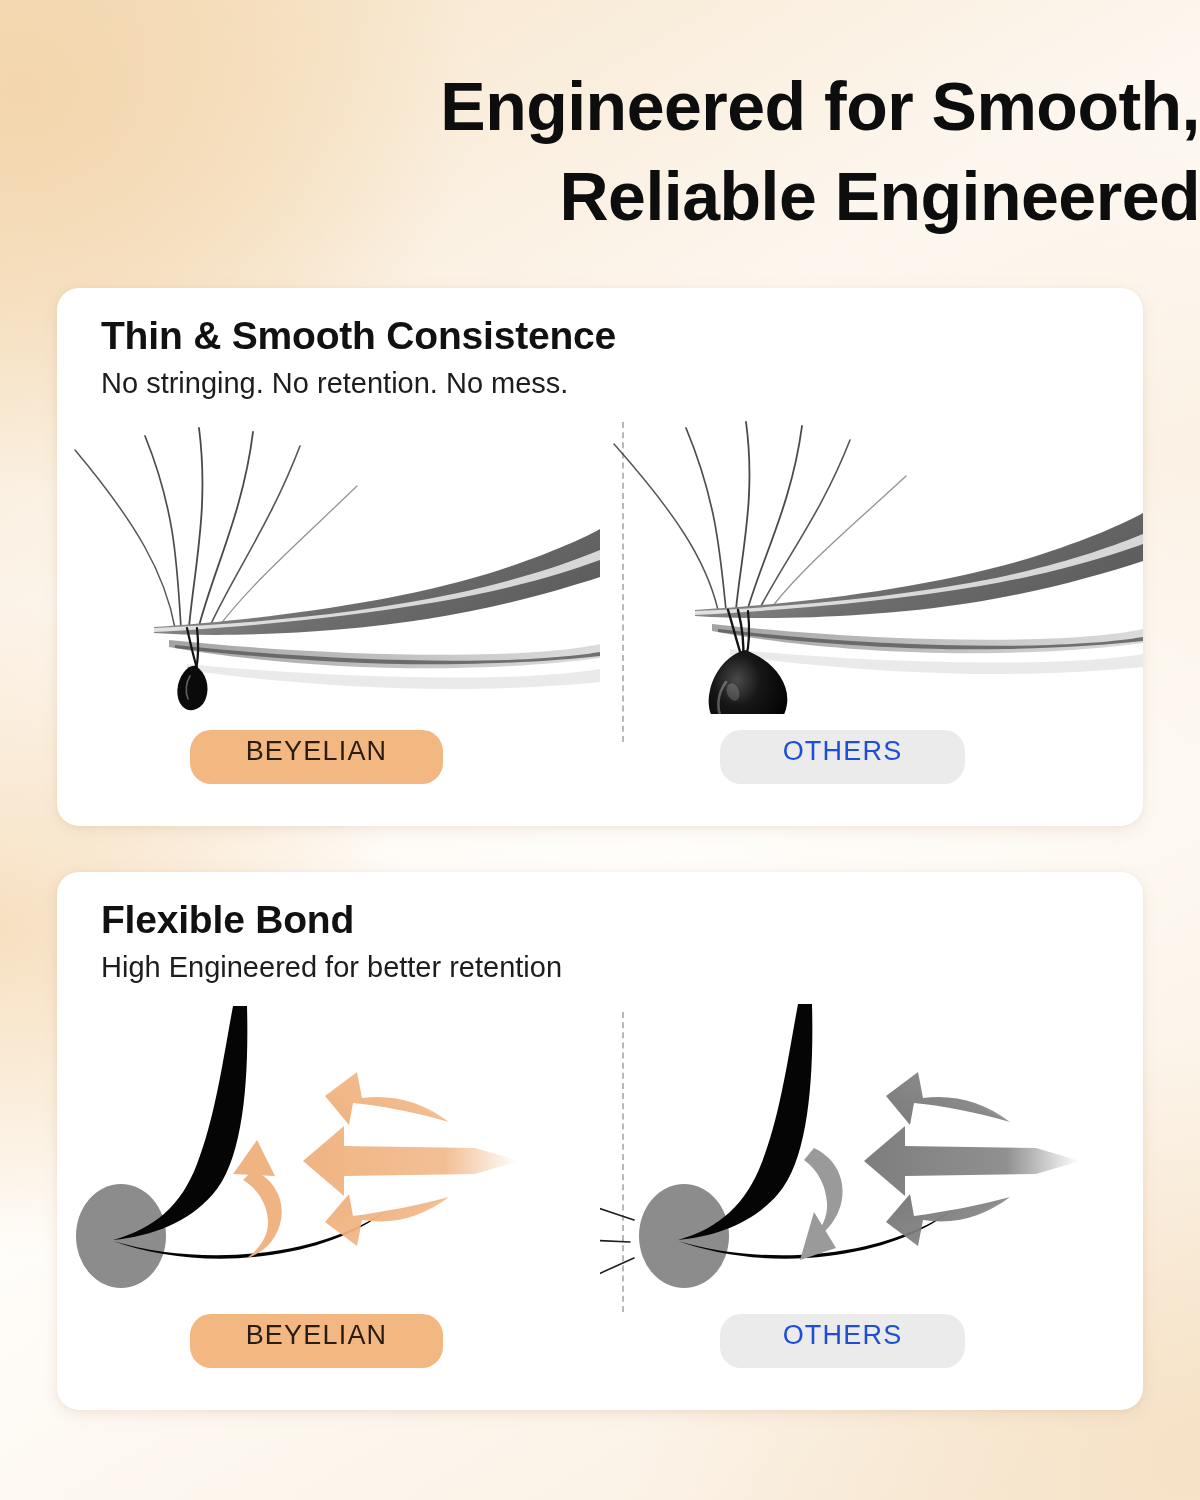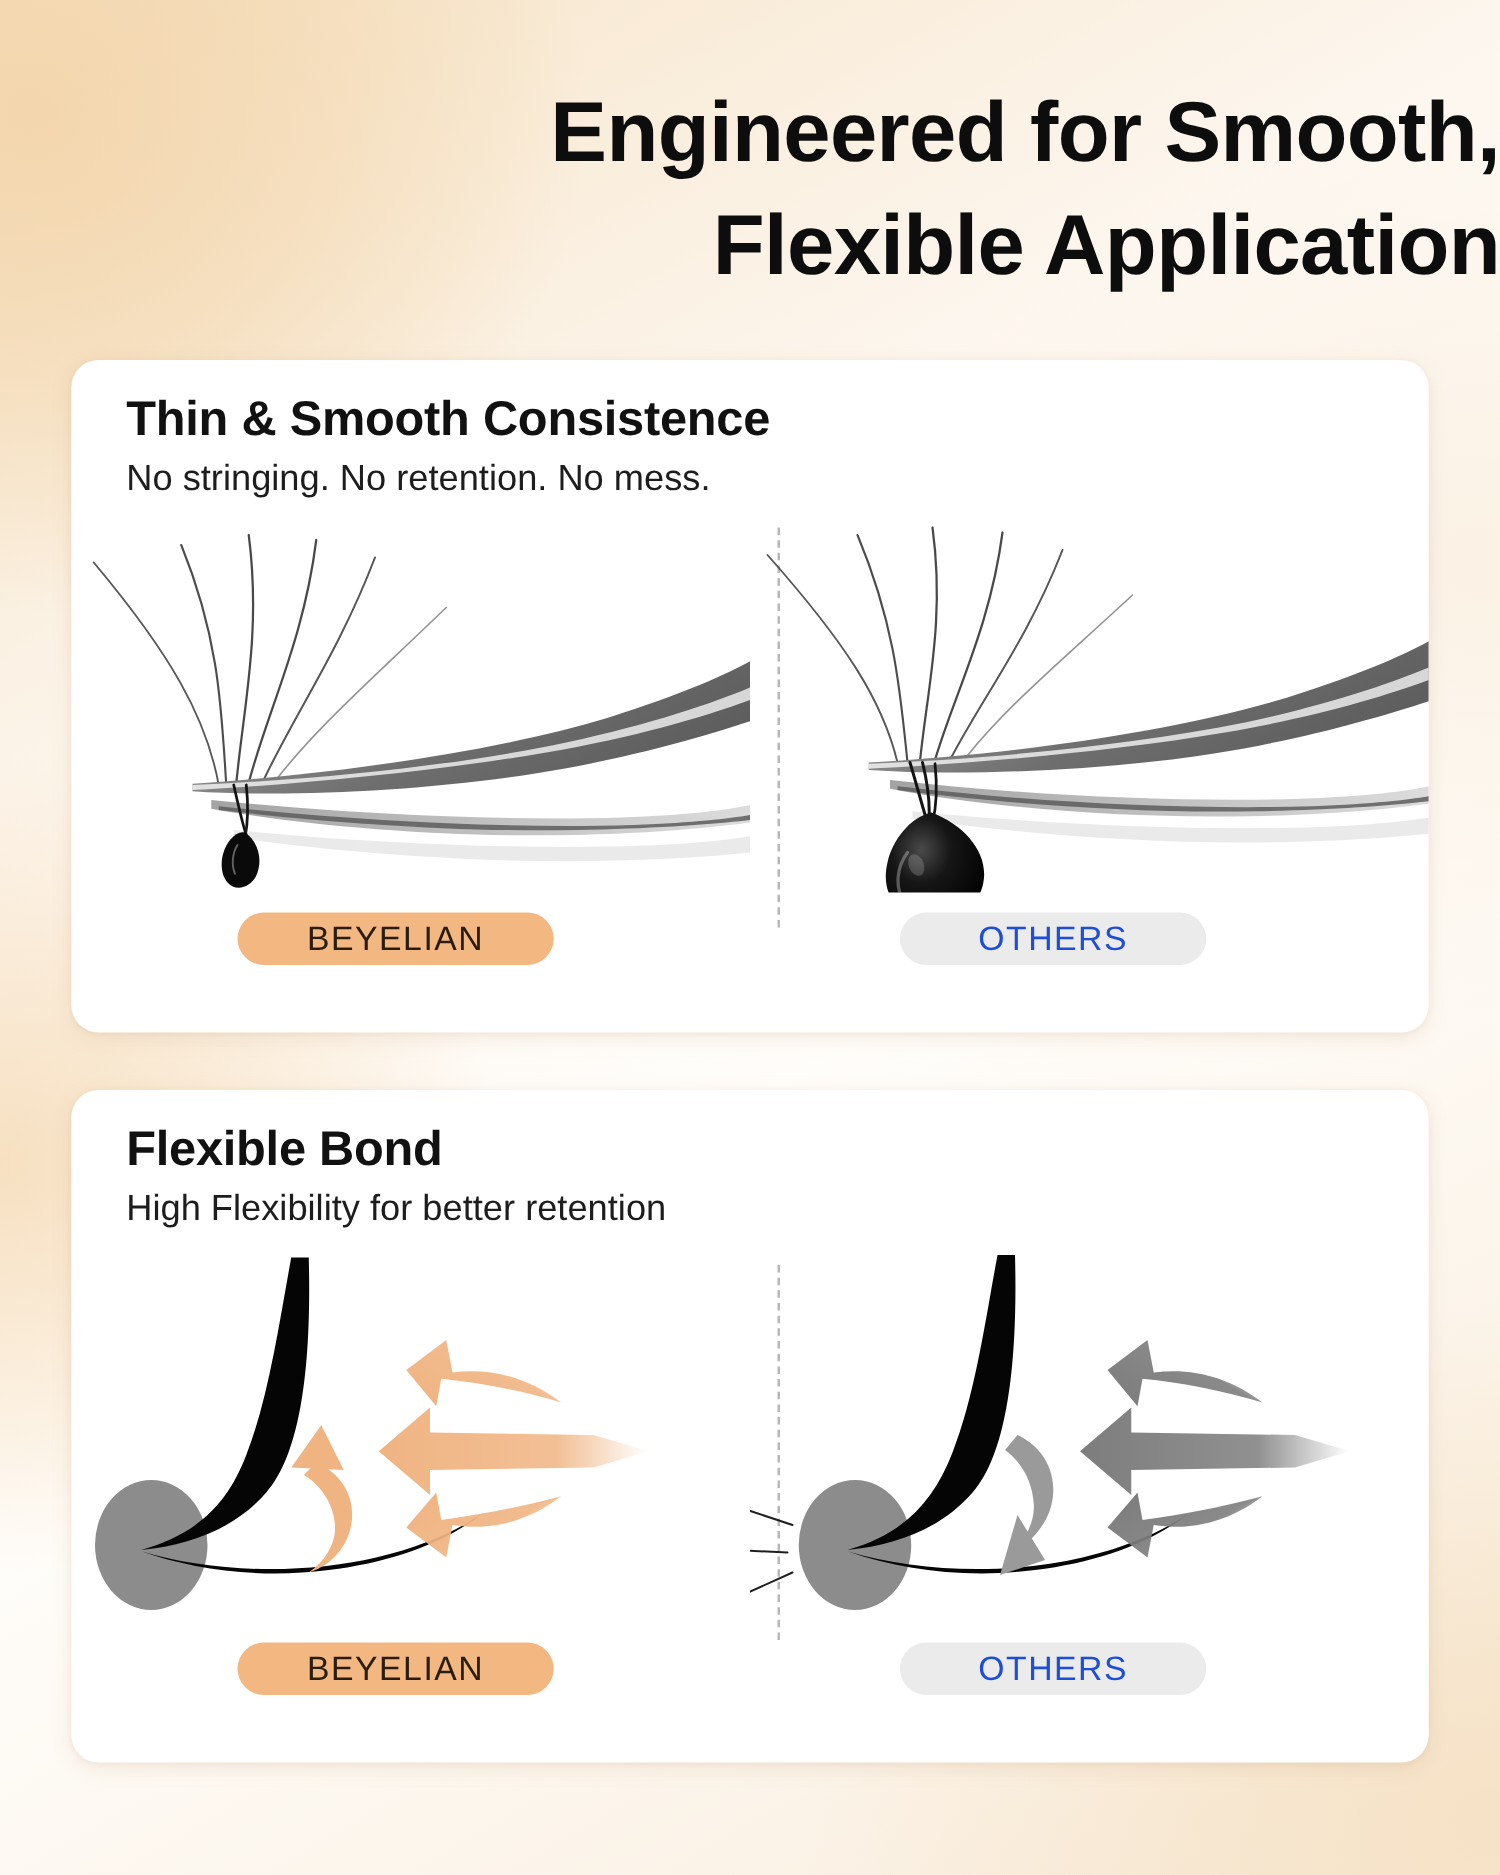--- a/index.html
+++ b/index.html
@@ -112,21 +112,21 @@
     left: 0; top: 0;
     width: 543px;
     height: 300px;
   }
   .stage svg { display: block; width: 543px; height: 300px; }
 
   
   .badge {
     position: absolute;
     top: 316px;
-    height: 42px;
+    height: 54px;
     line-height: 42px;
     border-radius: 21px;
     text-align: center;
     font-size: 27px;
     letter-spacing: 1.2px;
     font-weight: 400;
   }
   .badge-beyelian {
     left: 133px;
     width: 253px;
@@ -142,21 +142,21 @@
 </style>
 </head>
 <body>
 
 <div id="bg-wash"></div>
 
 <div id="page">
 
   <div id="title-block">
     <div class="title-line">Engineered for Smooth,</div>
-    <div class="title-line">Flexible Application</div>
+    <div class="title-line">Reliable Engineered</div>
   </div>
 
   <div class="card" id="card-1">
 
     <div class="card-heading">Thin &amp; Smooth Consistence</div>
     <div class="card-sub">No stringing. No retention. No mess.</div>
 
     <div class="compare" id="compare-1">
 
       <div class="divider"></div>
@@ -272,21 +272,21 @@
         </div>
         <div class="badge badge-others">OTHERS</div>
       </div>
 
     </div>
   </div>
 
   <div class="card" id="card-2">
 
     <div class="card-heading">Flexible Bond</div>
-    <div class="card-sub">High Flexibility for better retention</div>
+    <div class="card-sub">High Engineered for better retention</div>
 
     <div class="compare" id="compare-2">
 
       <div class="divider"></div>
 
       <div class="panel panel-left">
         <div class="stage">
           <svg viewBox="0 0 543 300" xmlns="http://www.w3.org/2000/svg">
             <defs>
               <linearGradient id="ar1" x1="1" y1="0" x2="0" y2="0">

